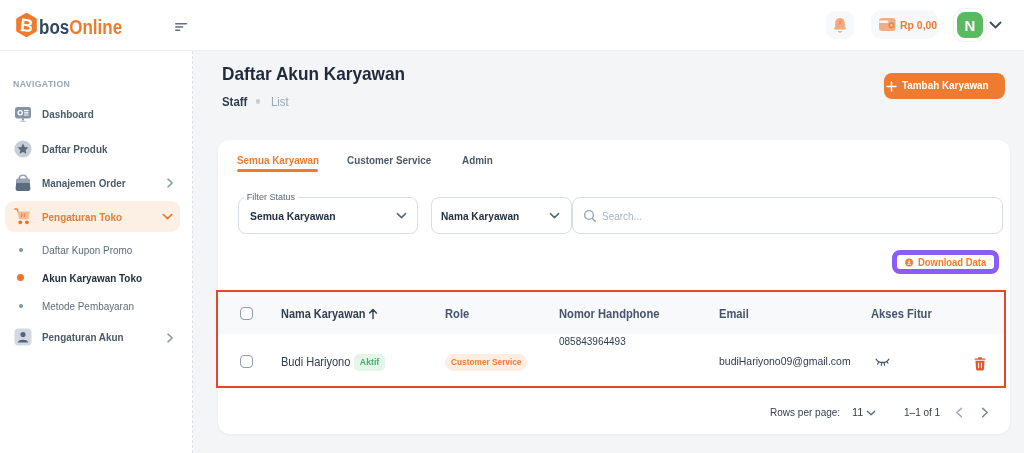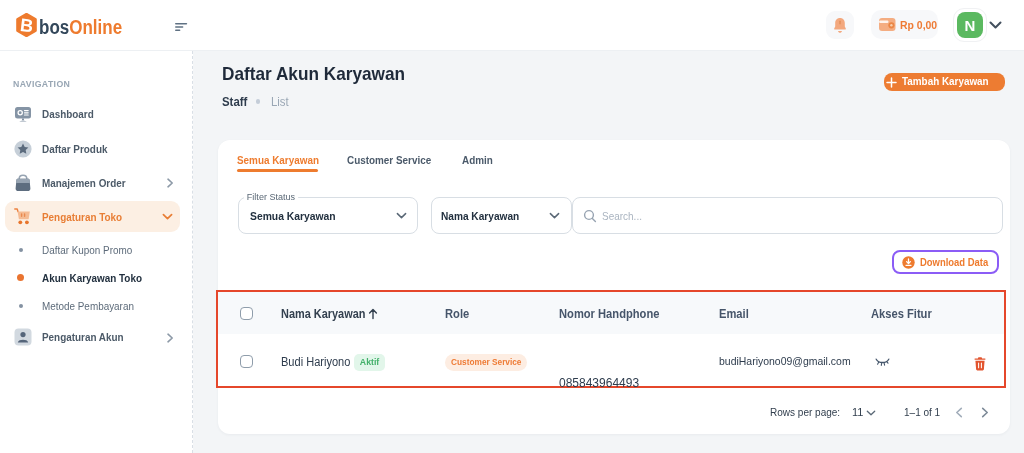--- a/index.html
+++ b/index.html
@@ -97,21 +97,21 @@
 </svg>
 <div class="abs" style="left:42px;top:332.2px;font-size:11px;font-weight:600;color:#4c5a68;transform:scaleX(0.9)">Pengaturan Akun</div>
 <svg class="abs" style="left:166px;top:332.5px" width="8" height="10" viewBox="0 0 8 10">
     <path d="M2 1.2 L6.2 5 L2 8.8" fill="none" stroke="#8c99a7" stroke-width="1.6" stroke-linecap="round" stroke-linejoin="round"></path>
   </svg>
 
 <div class="abs" style="left:222px;top:63.8px;font-size:19px;font-weight:800;color:#1f2a3a;transform:scaleX(0.906)">Daftar Akun Karyawan</div>
 <div class="abs" style="left:222px;top:96.2px;font-size:12px;font-weight:bold;color:#2e3c4d;transform:scaleX(0.95)">Staff</div>
 <div class="abs" style="left:255.5px;top:99.2px;width:4.5px;height:4.5px;border-radius:50%;background:#c4cdd8"></div>
 <div class="abs" style="left:271px;top:96.2px;font-size:12px;color:#9aa7b5;transform:scaleX(0.95)">List</div>
-<div class="abs flex" style="left:884px;top:73px;width:121px;height:18px;border-radius:8px;background:#ed7c32;justify-content:center">
+<div class="abs flex" style="left:884px;top:73px;width:121px;height:26px;border-radius:8px;background:#ed7c32;justify-content:center">
 <svg width="11" height="11" viewBox="0 0 11 11" style="margin-right:5px">
       <path d="M5.5 1 V10 M1 5.5 H10" stroke="#fff" stroke-width="1.5" stroke-linecap="round"></path>
     </svg>
 <span style="font-size:11.5px;font-weight:bold;color:#fff;display:inline-block;transform:scaleX(0.86);transform-origin:0 50%">Tambah Karyawan</span>
 </div>
 
 <div class="abs" style="left:218px;top:140px;width:792px;height:294px;background:#fff;border-radius:12px;box-shadow:0 1px 3px rgba(40,60,80,0.05)"></div>
 <div class="abs" style="left:237px;top:155.2px;font-size:11px;font-weight:bold;color:#ee7c2f;transform:scaleX(0.9)">Semua Karyawan</div>
 <div class="abs" style="left:237px;top:169px;width:81px;height:3px;border-radius:2px;background:#ee7c2f"></div>
 <div class="abs" style="left:347px;top:155.2px;font-size:11px;font-weight:600;color:#4b5a6a;transform:scaleX(0.9)">Customer Service</div>
@@ -128,21 +128,21 @@
 <svg class="abs" style="left:549px;top:212px" width="11" height="8" viewBox="0 0 11 8">
     <path d="M1.4 1.6 L5.5 5.6 L9.6 1.6" fill="none" stroke="#5a6876" stroke-width="1.5" stroke-linecap="round" stroke-linejoin="round"></path>
   </svg>
 <div class="abs" style="left:572px;top:197px;width:431px;height:37px;border:1px solid #d8dee4;border-radius:8px;background:#fff"></div>
 <svg class="abs" style="left:583px;top:209px" width="14" height="14" viewBox="0 0 14 14">
     <circle cx="6" cy="6" r="4.4" fill="none" stroke="#98a4b2" stroke-width="1.4"></circle>
     <path d="M9.4 9.4 L12.4 12.4" stroke="#98a4b2" stroke-width="1.4" stroke-linecap="round"></path>
   </svg>
 <div class="abs" style="left:602px;top:210.9px;font-size:10.5px;color:#aab4c0;transform:scaleX(0.95)">Search...</div>
 
-<div class="abs flex" style="left:892px;top:250px;width:107px;height:24px;border:2px solid #8b5cf6;border-radius:8px;background:#fff">
+<div class="abs flex" style="left:892px;top:250px;width:107px;height:24px;border:5px solid #8b5cf6;border-radius:8px;background:#fff">
 <svg width="13" height="13" viewBox="0 0 13 13" style="margin-left:8px">
       <circle cx="6.5" cy="6.5" r="6.2" fill="#ee7b2e"></circle>
       <path d="M6.5 3 V7.2 M4.6 5.6 L6.5 7.6 L8.4 5.6" fill="none" stroke="#fff" stroke-width="1.3" stroke-linecap="round" stroke-linejoin="round"></path>
       <path d="M4 9.3 H9" stroke="#fff" stroke-width="1.3" stroke-linecap="round"></path>
     </svg>
 <span style="margin-left:5px;font-size:10.5px;font-weight:bold;color:#ee7b2e;display:inline-block;transform:scaleX(0.9);transform-origin:0 50%">Download Data</span>
 </div>
 
 <div class="abs" style="left:216px;top:290px;width:790px;height:98px;border:2px solid #e5472b"></div>
 <div class="abs" style="left:218px;top:292px;width:786px;height:42px;background:#f7f9fb"></div>
@@ -157,21 +157,21 @@
 <div class="abs" style="left:871px;top:308.2px;font-size:12px;font-weight:600;color:#46556a;transform:scaleX(0.93)">Akses Fitur</div>
 
 <div class="abs" style="left:240px;top:355px;width:13px;height:13px;border:1.5px solid #8f9dab;border-radius:4px;background:#fff"></div>
 <div class="abs" style="left:281px;top:356.2px;font-size:12px;color:#2e3c4d;transform:scaleX(0.92)">Budi Hariyono</div>
 <div class="abs flex" style="left:354px;top:353.5px;width:31px;height:17px;border-radius:5px;background:#e2f6ea;justify-content:center">
     <span style="font-size:9.5px;font-weight:bold;color:#43b06a;display:inline-block;transform:scaleX(0.92)">Aktif</span>
   </div>
 <div class="abs flex" style="left:445px;top:353.5px;width:82px;height:17px;border-radius:9px;background:#fdede2;justify-content:center">
     <span style="font-size:9px;font-weight:bold;color:#ee7b35;display:inline-block;transform:scaleX(0.92)">Customer Service</span>
   </div>
-<div class="abs" style="left:559px;top:377px;font-size:12px;color:#2e3c4d">085843964493</div>
+<div class="abs" style="left:559px;top:337px;font-size:10px;color:#2e3c4d">085843964493</div>
 <div class="abs" style="left:719px;top:356.4px;font-size:11.5px;color:#2e3c4d;transform:scaleX(0.91)">budiHariyono09@gmail.com</div>
 <svg class="abs" style="left:875px;top:358px" width="15" height="10" viewBox="0 0 15 10">
 <path d="M1.2 1.2 C3.5 5.6 11.5 5.6 13.8 1.2" fill="none" stroke="#45566b" stroke-width="1.3" stroke-linecap="round"></path>
 <path d="M3.6 4.3 L2.6 6.2 M6.6 5.3 L6.3 7.4 M9.1 5.2 L9.6 7.2 M11.8 3.6 L13 5.2" stroke="#45566b" stroke-width="1.1" stroke-linecap="round"></path>
 </svg>
 <svg class="abs" style="left:972.5px;top:355.5px" width="14" height="15" viewBox="0 0 15 16">
 <path d="M5.8 1.2 H9.2 L9.8 2.6 H13 C13.5 2.6 13.5 4 13 4 H2 C1.5 4 1.5 2.6 2 2.6 H5.2 Z" fill="#e2552f"></path>
 <path d="M2.6 5 H12.4 L11.7 13.8 C11.6 14.8 10.9 15.4 9.9 15.4 H5.1 C4.1 15.4 3.4 14.8 3.3 13.8 Z" fill="#e2552f"></path>
 <path d="M6 7.4 V12.6 M9 7.4 V12.6" stroke="#fff" stroke-width="1.1" stroke-linecap="round"></path>
 </svg>

